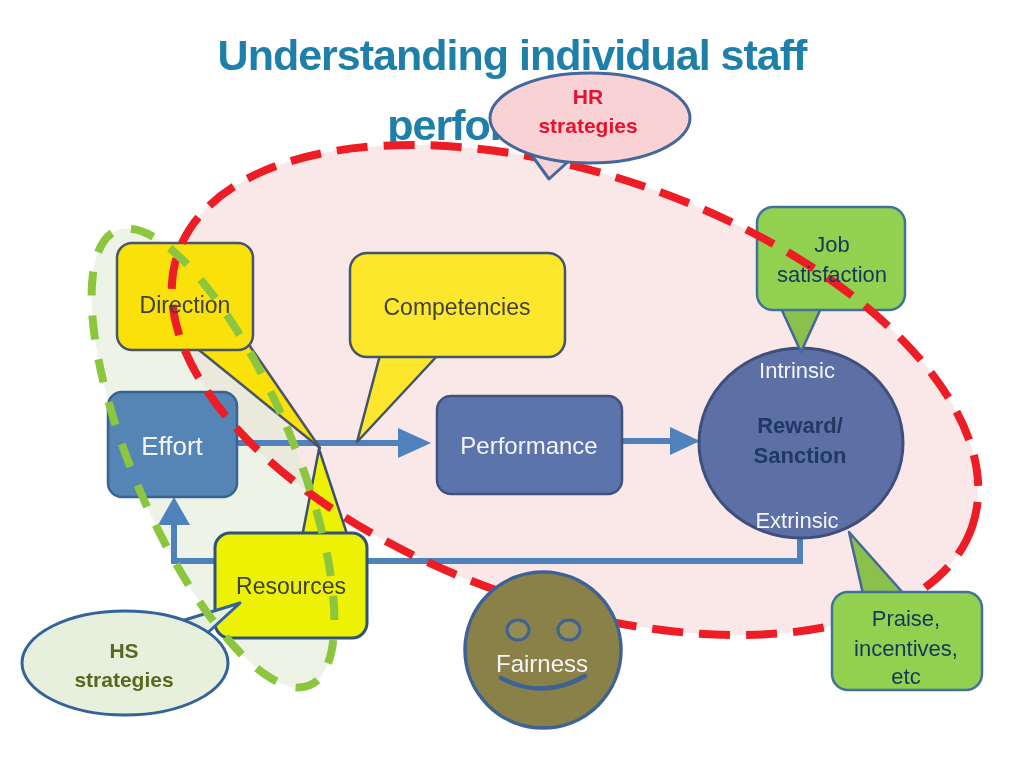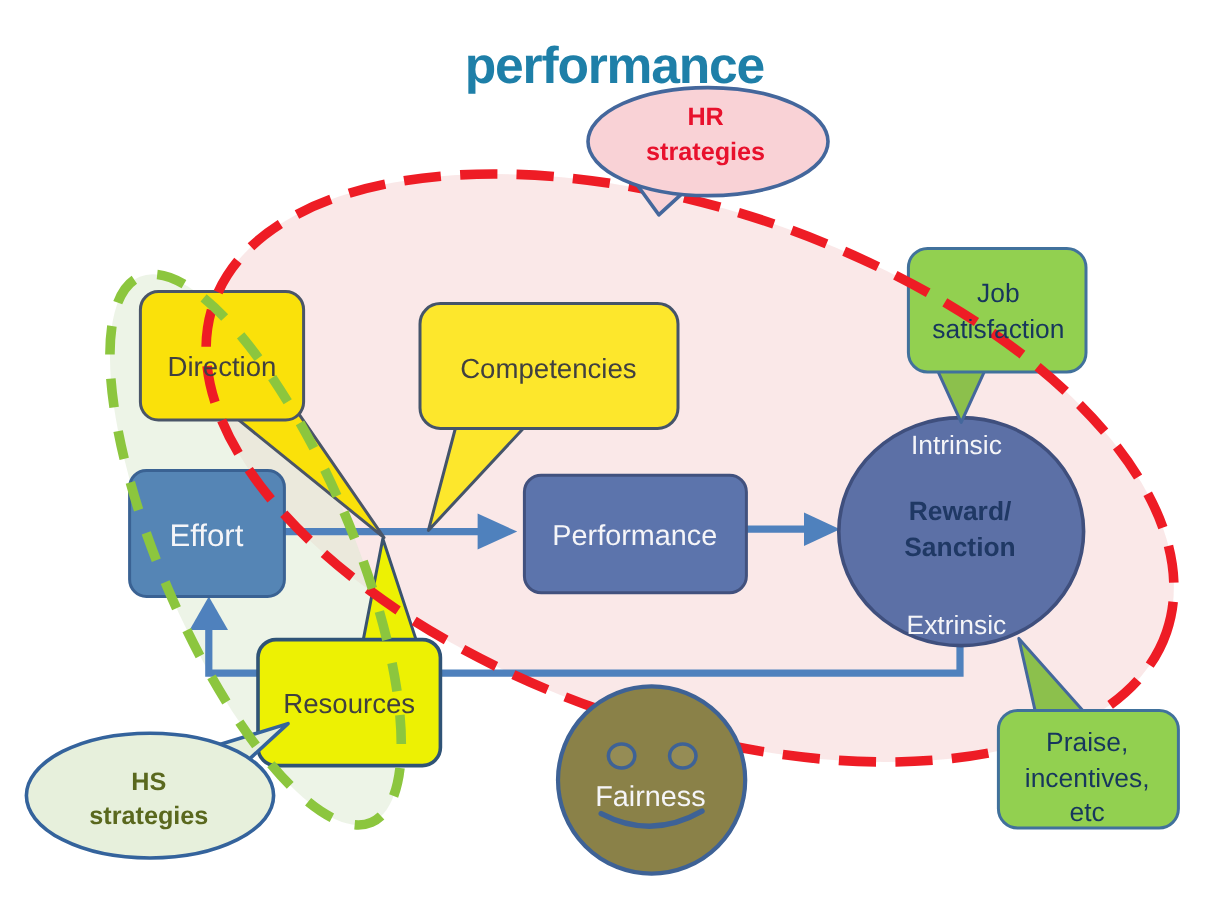--- a/index.html
+++ b/index.html
@@ -11,20 +11,21 @@
   text{font-family:"Liberation Sans",sans-serif;}
   .lbl{font-size:23px;}
   .bold{font-weight:bold;}
 </style>
 </head>
 <body>
 
 <div class="slide">
 
   <div class="title">
+    <div style="color:#1E7FA8;">Understanding individual staff</div>
     <div style="color:#1E7FA8;">performance</div>
   </div>
 
   <svg class="canvas" width="1024" height="768" viewBox="0 0 1024 768">
 
     <ellipse cx="575" cy="390" rx="420" ry="215" transform="rotate(19 575 390)" fill-opacity="0.55" fill="#f6d5d6"></ellipse>
     <ellipse cx="213" cy="458" rx="80" ry="247" transform="rotate(-23 213 458)" fill-opacity="0.5" fill="#dcead0"></ellipse>
 
     <g>
       <line x1="237" y1="443" x2="400" y2="443" stroke="#4F81BD" stroke-width="6"></line>

